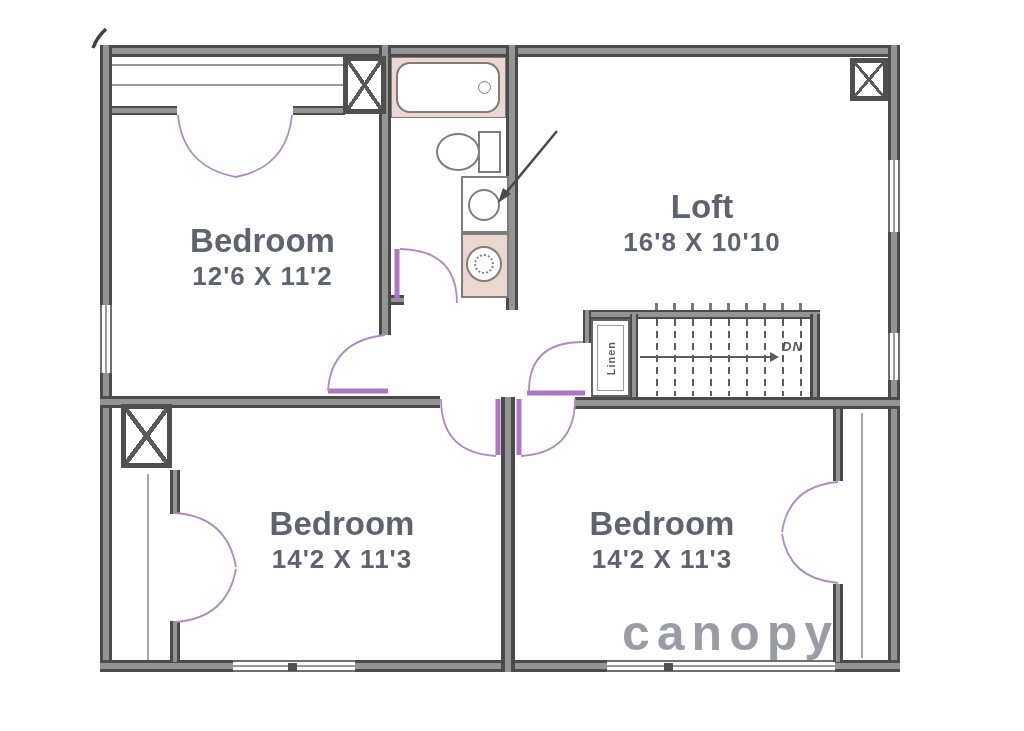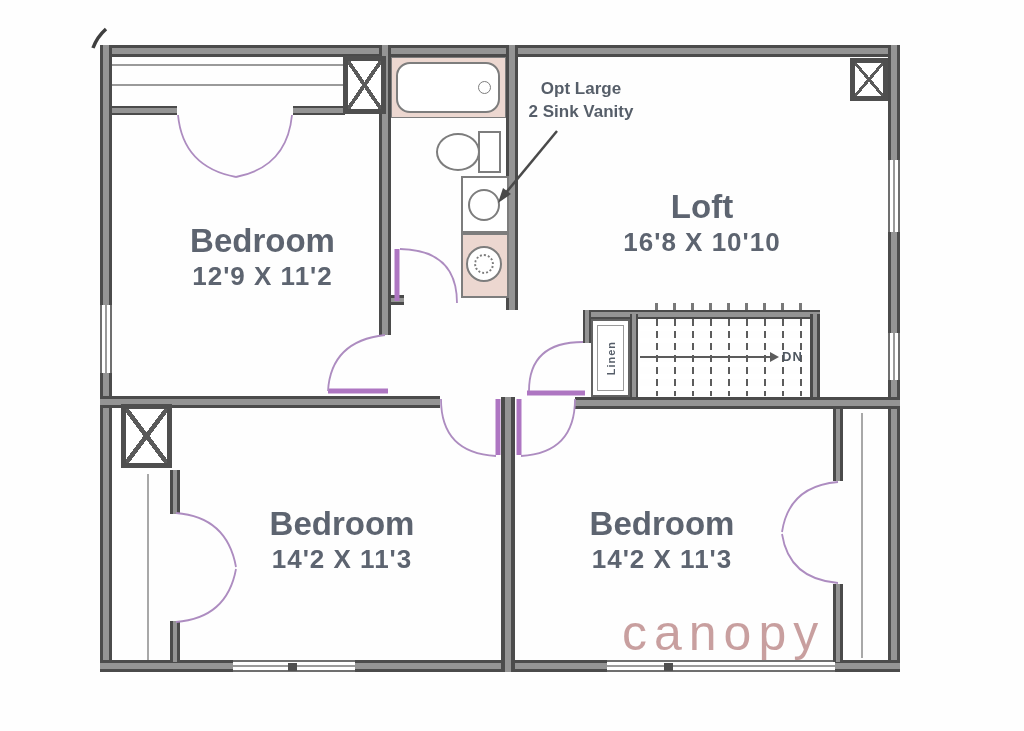--- a/index.html
+++ b/index.html
@@ -30,21 +30,21 @@
   .round{border-radius:50%;}
   .stair-treads{
     background:
       repeating-linear-gradient(to bottom, rgba(255,255,255,0) 0 7px, #ffffff 7px 12px),
       repeating-linear-gradient(to right, transparent 0 16px, #5c5c5c 16px 18px);}
   .stair-nosing{background:repeating-linear-gradient(to right, transparent 0 15px, #787878 15px 18px);}
   .dn{color:#4e565f;font-weight:700;font-size:13px;letter-spacing:1px;}
   .linen-box{border:2px solid #636363;background:#fff;box-sizing:border-box;}
   .linen-inner{border:1px solid #9a9a9a;}
   .linen-text{color:#565e69;font-size:11px;font-weight:700;writing-mode:vertical-rl;transform:rotate(180deg);letter-spacing:1px;}
-  .watermark{color:#7f1d1d;opacity:.42;font-size:50px;font-weight:400;letter-spacing:7px;}
+  .watermark{color:#0f172a;opacity:.42;font-size:50px;font-weight:700;letter-spacing:7px;}
   svg.overlay{position:absolute;left:0;top:0;pointer-events:none;}
 </style>
 </head>
 <body>
 
 <div id="canvas">
 
   <div class="abs wh" style="left:100px;top:45px;width:800px;height:12px;"></div>
   <div class="abs wv" style="left:100px;top:45px;width:12px;height:260px;"></div>
   <div class="abs winv" style="left:100px;top:305px;width:12px;height:68px;"></div>
@@ -96,48 +96,44 @@
   <div class="abs fixture" style="left:461px;top:176px;width:48px;height:57px;"></div>
   <div class="abs fixture round" style="left:468px;top:189px;width:32px;height:32px;"></div>
   <div class="abs fixture pink" style="left:461px;top:233px;width:48px;height:65px;"></div>
   <div class="abs fixture round" style="left:466px;top:246px;width:36px;height:36px;"></div>
   <div class="abs round" style="left:474px;top:254px;width:20px;height:20px;border:2px dotted #7d7d7d;box-sizing:border-box;background:#fff;"></div>
 
   <div class="abs stair-nosing" style="left:640px;top:303px;width:172px;height:7px;"></div>
   <div class="abs stair-treads" style="left:640px;top:319px;width:170px;height:77px;"></div>
   <div class="abs" style="left:640px;top:356px;width:130px;height:2px;background:#5c5c5c;"></div>
   <div class="abs" style="left:770px;top:352px;width:0;height:0;border-left:9px solid #5c5c5c;border-top:5px solid transparent;border-bottom:5px solid transparent;"></div>
-  <div class="abs dn" style="left:782px;top:349px;">DN</div>
+  <div class="abs dn" style="left:782px;top:339px;font-style:italic;">DN</div>
   <div class="abs linen-box" style="left:591px;top:319px;width:39px;height:78px;">
     <div class="abs linen-inner" style="left:4px;top:4px;right:4px;bottom:4px;display:flex;align-items:center;justify-content:center;">
       <span class="linen-text">Linen</span>
     </div>
   </div>
 
   <div class="abs room-label" style="left:150px;top:222px;width:225px;">
     <div class="room-name">Bedroom</div>
-    <div class="room-dims">12'9 X 11'2</div>
+    <div class="room-dims">12'6 X 11'2</div>
   </div>
   <div class="abs room-label" style="left:592px;top:188px;width:220px;">
     <div class="room-name">Loft</div>
     <div class="room-dims">16'8 X 10'10</div>
   </div>
   <div class="abs room-label" style="left:222px;top:505px;width:240px;">
     <div class="room-name">Bedroom</div>
     <div class="room-dims">14'2 X 11'3</div>
   </div>
   <div class="abs room-label" style="left:542px;top:505px;width:240px;">
     <div class="room-name">Bedroom</div>
     <div class="room-dims">14'2 X 11'3</div>
   </div>
 
-  <div class="abs note" style="left:512px;top:78px;width:138px;">
-    <div>Opt Large</div>
-    <div>2 Sink Vanity</div>
-  </div>
 
   <div class="abs watermark" style="left:622px;top:604px;">canopy</div>
 
   <svg class="overlay" width="1024" height="731" viewBox="0 0 1024 731">
 
     <path d="M 106 29 Q 97 37 93 48" stroke="#3f3f3f" stroke-width="3.5" fill="none"></path>
 
     <path d="M 178 115 Q 183 167 236 177" stroke="#ad8cc0" stroke-width="1.8" fill="none"></path>
     <path d="M 292 115 Q 287 167 236 177" stroke="#ad8cc0" stroke-width="1.8" fill="none"></path>
 

